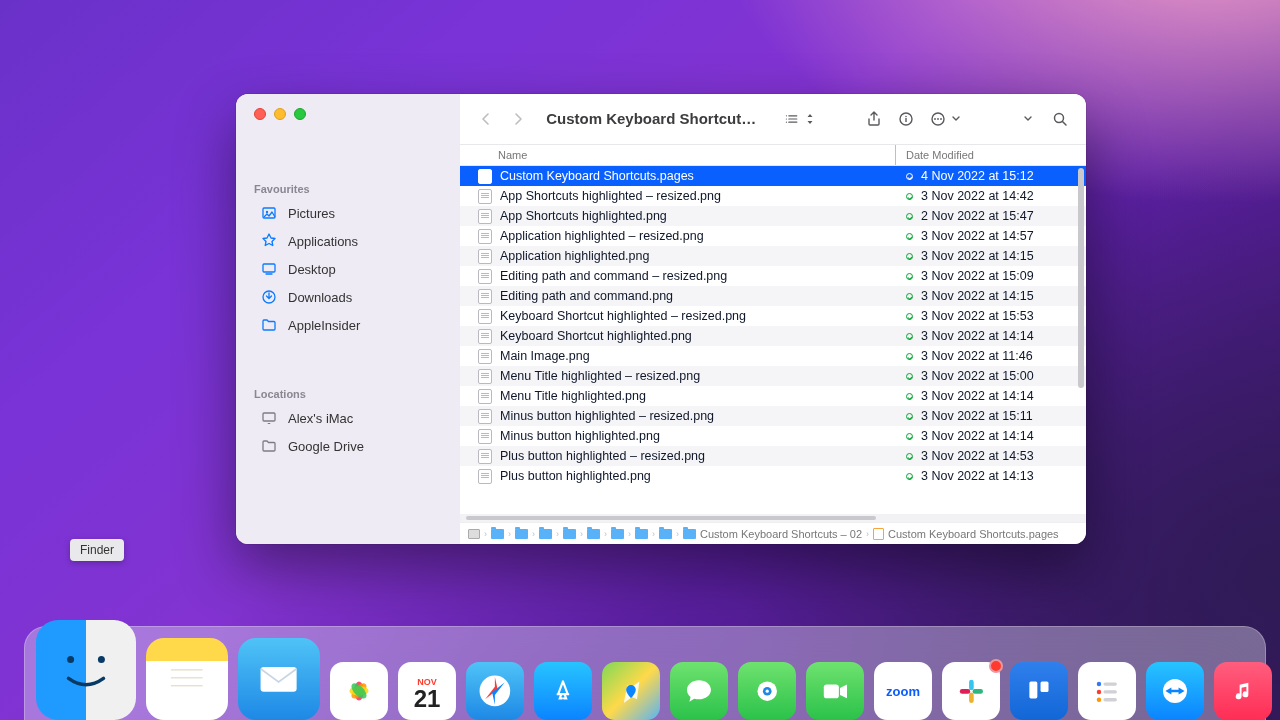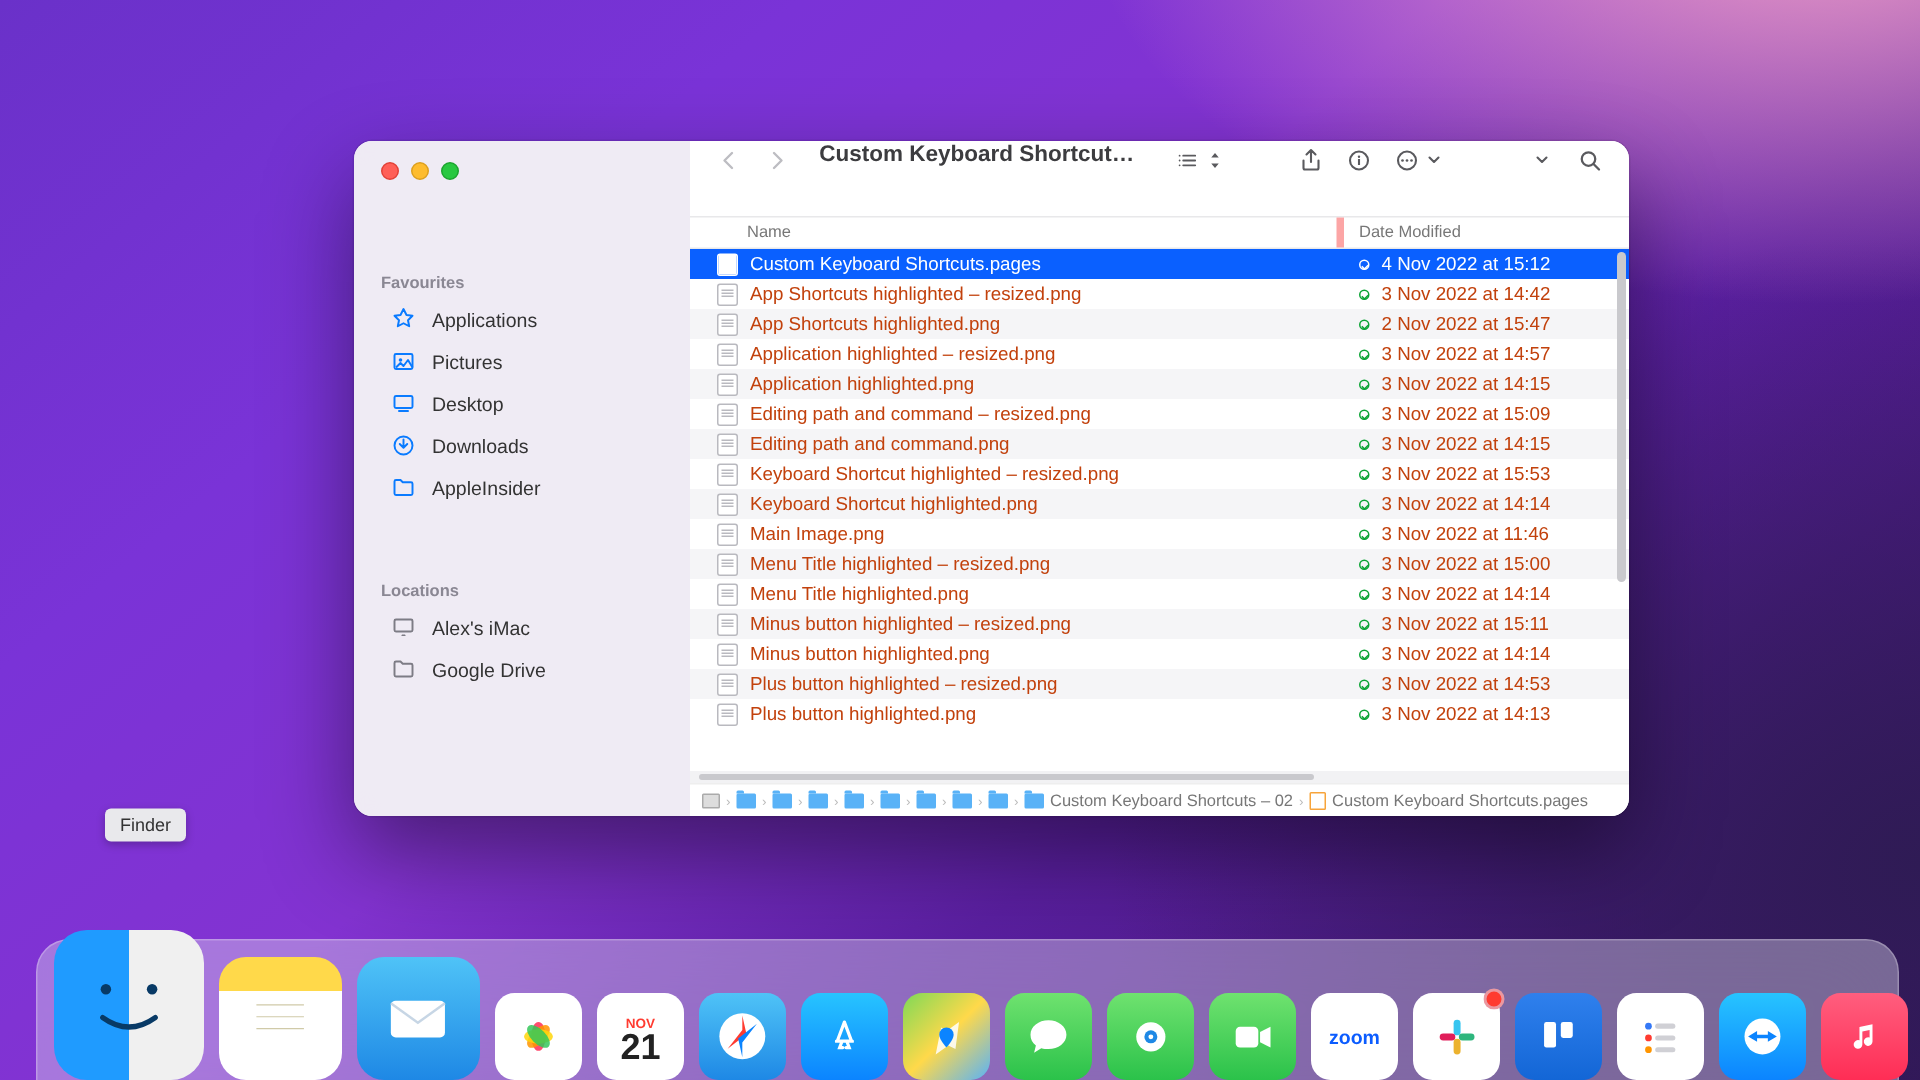--- a/index.html
+++ b/index.html
@@ -24,30 +24,30 @@
 .tl.r{background:#ff5f57;border:0.5px solid #e24238;}
 .tl.y{background:#febc2e;border:0.5px solid #dda01f;}
 .tl.g{background:#28c840;border:0.5px solid #1da52f;}
 .section-label{ font-size:11px; font-weight:600; color:#8a8793; padding:8px 18px 4px;margin-top:41px; }
 .side-item{ display:flex; align-items:center; gap:10px; padding:5px 14px 5px 18px; margin:0 6px; border-radius:6px; cursor:default; color:#333; }
 .side-item .si-icon{ width:18px; height:18px; display:flex; align-items:center; justify-content:center; color:#0a7bff; }
 .side-item.gray .si-icon{ color:#7d7c85; }
 .side-item span.label{ font-size:13px; }
 
 .main { flex:1; display:flex; flex-direction:column; background:#fff; min-width:0; }
-.toolbar { height:50px; display:flex; padding:0 14px; gap:8px; border-bottom:1px solid transparent; }
+.toolbar { height:50px; display:flex; align-items:center; padding:0 14px; gap:8px; border-bottom:1px solid transparent; }
 .tbtn { width:26px; height:26px; display:flex; align-items:center; justify-content:center; color:#5a5a5e; border-radius:5px; }
 .tbtn.dis{color:#bdbdc2;}
 .title { font-size:15px; font-weight:600; color:#3c3c3f; padding:0 8px; flex:0 1 auto; white-space:nowrap; }
 .spacer{flex:1;}
 .col-headers{ display:flex; font-size:11px; color:#777; border-top:1px solid #e8e8ea; border-bottom:1px solid #e8e8ea; height:22px; align-items:center; }
-.col-name{ flex:1; padding-left:38px; border-right:5px solid #fca5a5; height:100%; display:flex; align-items:center; }
+.col-name{ flex:1; padding-left:38px; border-right:1px solid #fca5a5; height:100%; display:flex; align-items:center; }
 .col-date{ width:190px; padding-left:10px; height:100%; display:flex; align-items:center; }
 .file-list{ flex:1; overflow-x:hidden; overflow-y:auto; position:relative; }
-.row{ display:flex; align-items:center; height:20px; font-size:12.5px; color:#c2410c; }
+.row{ display:flex; align-items:center; height:20px; font-size:12.5px; color:#0f172a; }
 .row:nth-child(even){ background:#f5f5f7; }
 .row.sel{ background:#0a60ff; color:#fff; }
 .row .cell-name{ flex:1; display:flex; align-items:center; gap:8px; padding-left:18px; min-width:0; }
 .row .cell-name .fname{ white-space:nowrap; overflow:hidden; text-overflow:ellipsis; }
 .row .cell-date{ width:190px; padding-left:10px; display:flex; align-items:center; gap:8px; white-space:nowrap; }
 .sync{ width:7px; height:7px; border:1.5px solid #0aa334; border-radius:50%; flex:0 0 7px; position:relative; }
 .sync::after{ content:""; position:absolute; left:1px; top:2px; width:3px; height:2px; border-left:1.5px solid #0aa334; border-bottom:1.5px solid #0aa334; transform:rotate(-45deg); }
 .row.sel .sync{ border-color:#fff; } .row.sel .sync::after{border-color:#fff;}
 .ficon{ width:14px; height:15px; border-radius:2px; background:#fff; border:1px solid #b9b9bf; flex:0 0 14px; position:relative; }
 .ficon::before{content:"";position:absolute;top:3px;left:2px;right:2px;height:1px;background:#b9b9bf;box-shadow:0 2px 0 #b9b9bf,0 4px 0 #b9b9bf;}
@@ -89,34 +89,34 @@
     <div class="traffic">
       <div class="tl r"></div>
       <div class="tl y"></div>
       <div class="tl g"></div>
     </div>
     <div id="sidebar-body">
         <div class="section-label">Favourites</div>
         <div class="side-item">
           <span class="si-icon">
             <svg viewBox="0 0 16 16">
-              <path d="M8 1l2 4 4 .5-3 3 .8 4L8 10.5 4.2 12.5 5 8.5 2 5.5 6 5z" fill="none" stroke="currentColor" stroke-width="1.3" stroke-linejoin="round"></path>
-            </svg>
-          </span>
-          <span class="label">Applications</span>
-        </div>
-        <div class="side-item">
-          <span class="si-icon">
-            <svg viewBox="0 0 16 16">
               <rect x="2" y="3" width="12" height="10" rx="1" fill="none" stroke="currentColor" stroke-width="1.3"></rect>
               <circle cx="6" cy="7" r="1.2" fill="currentColor"></circle>
               <path d="M3 12l3-3 2 2 3-4 3 5" fill="none" stroke="currentColor" stroke-width="1.3" stroke-linejoin="round"></path>
             </svg>
           </span>
           <span class="label">Pictures</span>
+        </div>
+        <div class="side-item">
+          <span class="si-icon">
+            <svg viewBox="0 0 16 16">
+              <path d="M8 1l2 4 4 .5-3 3 .8 4L8 10.5 4.2 12.5 5 8.5 2 5.5 6 5z" fill="none" stroke="currentColor" stroke-width="1.3" stroke-linejoin="round"></path>
+            </svg>
+          </span>
+          <span class="label">Applications</span>
         </div>
         <div class="side-item">
           <span class="si-icon">
             <svg viewBox="0 0 16 16">
               <rect x="2" y="3" width="12" height="8" rx="1" fill="none" stroke="currentColor" stroke-width="1.3"></rect>
               <line x1="5" y1="13" x2="11" y2="13" stroke="currentColor" stroke-width="1.3" stroke-linecap="round"></line>
             </svg>
           </span>
           <span class="label">Desktop</span>
         </div>

